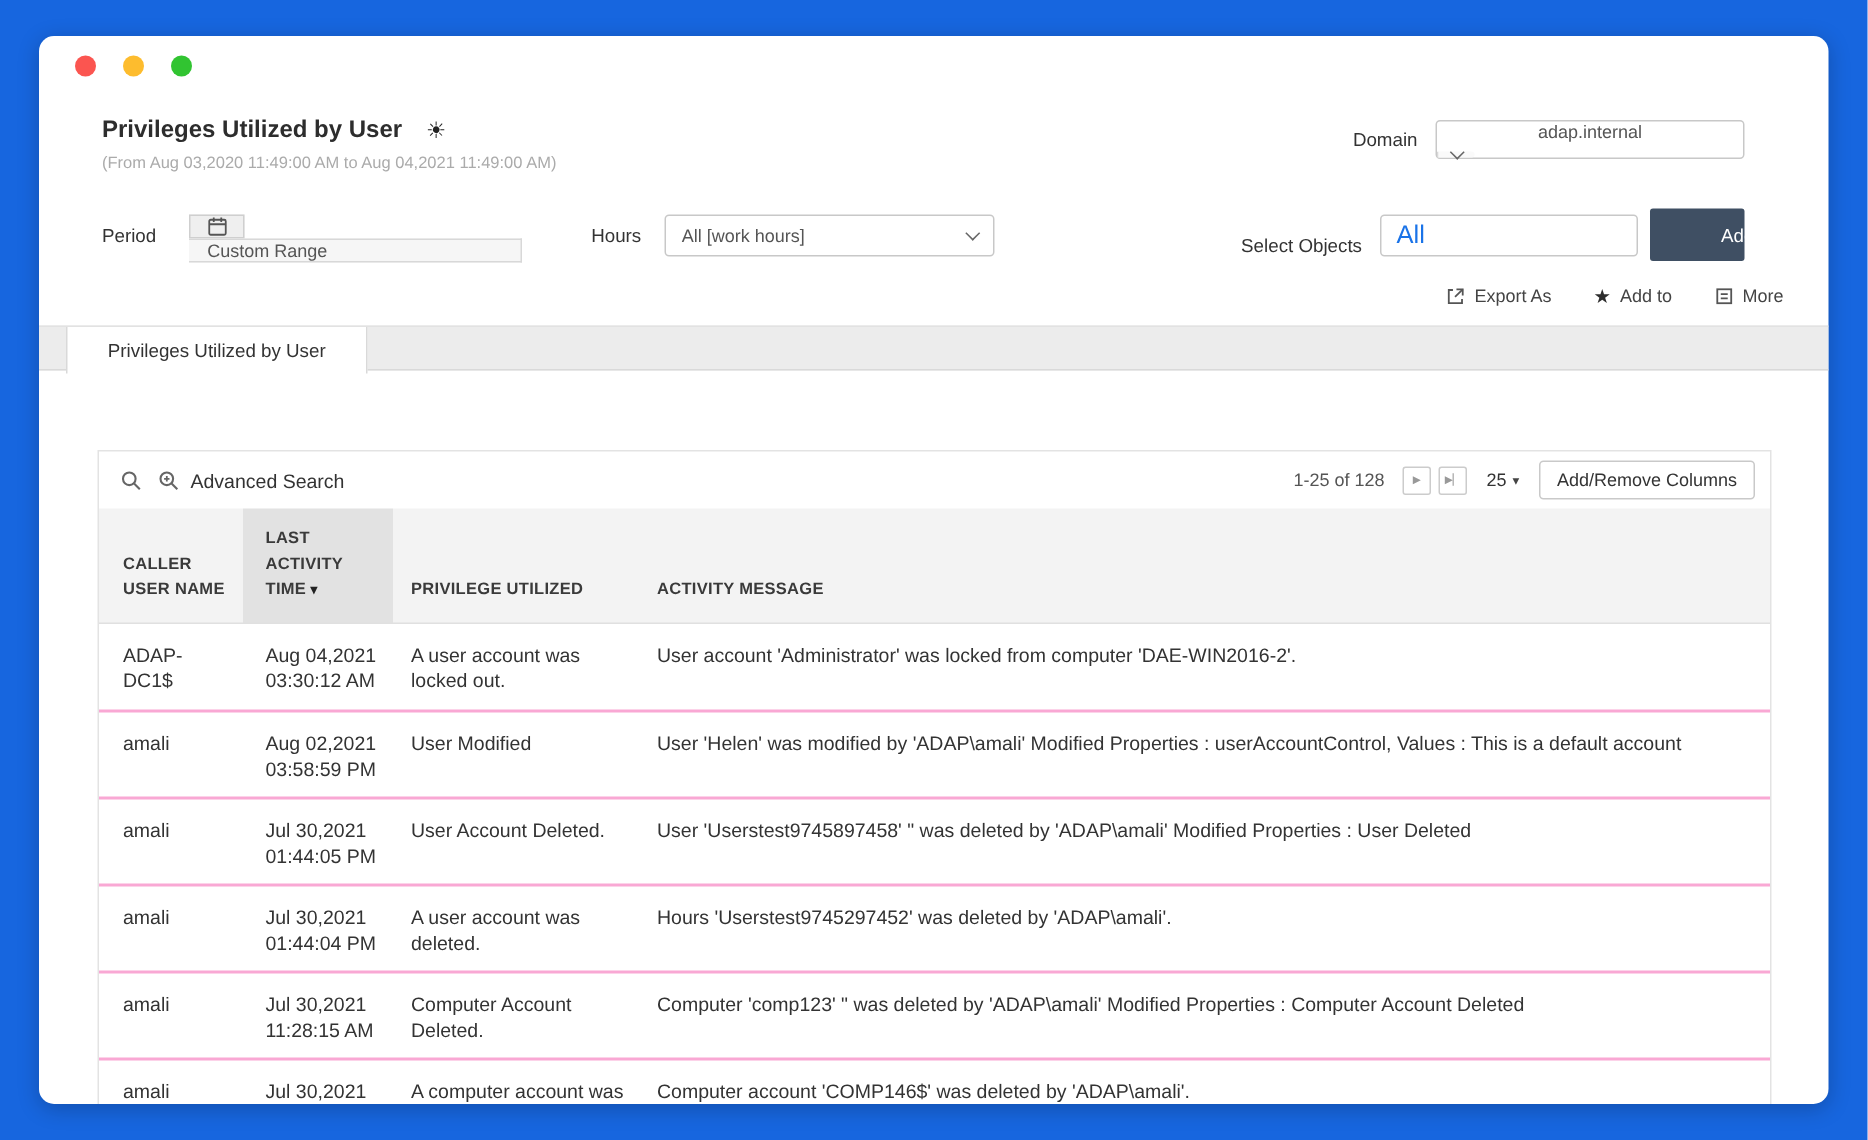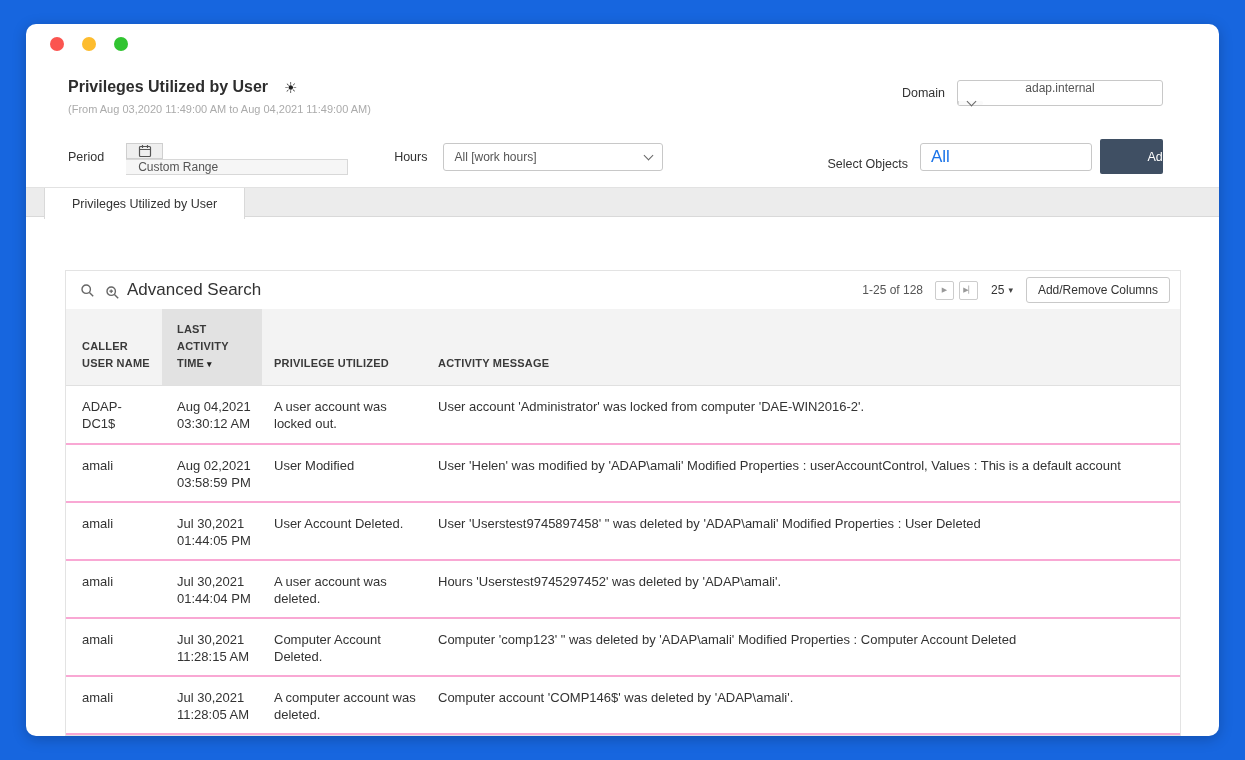--- a/index.html
+++ b/index.html
@@ -50,21 +50,21 @@
   .actions-row { display: flex; justify-content: flex-end; align-items: center; gap: 28px; padding: 16px 30px 0 0; }
   .action { display: flex; align-items: center; gap: 6px; font-size: 12px; color: #444; cursor: pointer; background: none; border: none; font-family: inherit; }
   .star-glyph { font-size: 13px; color: #2d2d2d; line-height: 1; }
 
   .tabstrip { margin-top: 13px; height: 30px; background: #ececec; border-top: 1px solid #e2e2e2; border-bottom: 1px solid #d9d9d9; position: relative; }
   .tab { position: absolute; left: 18px; top: 0; height: 31px; width: 201px; background: #fff; border-left: 1px solid #d9d9d9; border-right: 1px solid #d9d9d9; display: flex; align-items: center; justify-content: center; font-size: 12.5px; color: #333; cursor: pointer; z-index: 2; }
 
   .card { margin: 53px 38px 0 39px; border: 1px solid #e3e3e3; background: #fff; }
   .toolbar { height: 38px; display: flex; align-items: center; padding: 0 10px; }
   .icon-btn { background: none; border: none; display: flex; align-items: center; cursor: pointer; padding: 4px; }
-  .adv-search { display: flex; align-items: flex-end; gap: 7px; margin-left: 6px; font-size: 17px; color: #333; cursor: pointer; background: none; border: none; font-family: inherit; }
+  .adv-search { display: flex; align-items: center; gap: 7px; margin-left: 6px; font-size: 13px; color: #333; cursor: pointer; background: none; border: none; font-family: inherit; }
   .range-text { font-size: 12px; color: #555; margin-right: 12px; }
   .page-btn { width: 19px; height: 19px; border: 1px solid #ccc; background: #fff; border-radius: 2px; display: flex; align-items: center; justify-content: center; font-size: 7px; color: #999; cursor: pointer; margin-right: 5px; padding: 0; }
   .page-size { display: flex; align-items: center; gap: 4px; font-size: 12px; color: #333; margin: 0 13px 0 8px; cursor: pointer; background: none; border: none; font-family: inherit; }
   .caret { font-size: 9px; color: #444; }
   .cols-btn { height: 26px; border: 1px solid #c9c9c9; background: #fff; border-radius: 3px; padding: 0 11px; font-size: 12px; color: #333; cursor: pointer; font-family: inherit; }
 
   table.grid { width: 100%; border-collapse: collapse; table-layout: fixed; }
   col.c1 { width: 96px; } col.c2 { width: 100px; } col.c3 { width: 162px; }
   .grid th { background: #f3f3f3; text-align: left; vertical-align: bottom; padding: 12px 10px 13px 16px; font-size: 11px; font-weight: bold; color: #3a3a3a; line-height: 1.55; letter-spacing: .2px; border-bottom: 1px solid #e0e0e0; cursor: pointer; }
   .grid th.sorted { background: #e2e2e2; }
@@ -133,20 +133,41 @@
     <button class="add-btn">
       <svg width="14" height="12" viewBox="0 0 14 12">
         <circle cx="5" cy="3.2" r="2.4" fill="#fff"></circle>
         <path d="M0.8 11 C0.8 7.8 3 6.6 5 6.6 C7 6.6 9.2 7.8 9.2 11 Z" fill="#fff"></path>
         <path d="M11.5 4.2 v4 M9.5 6.2 h4" stroke="#fff" stroke-width="1.4"></path>
       </svg>
       <span>Add</span>
     </button>
   </div>
 
+  <div class="actions-row">
+    <button class="action">
+      <svg width="13" height="13" viewBox="0 0 14 14" fill="none" stroke="#555" stroke-width="1.3">
+        <path d="M5 2.5 H2 V12 H11.5 V9"></path>
+        <path d="M7.5 2 H12 V6.5"></path>
+        <path d="M12 2 L6.5 7.5"></path>
+      </svg>
+      <span>Export As</span>
+    </button>
+    <button class="action">
+      <span class="star-glyph">★</span>
+      <span>Add to</span>
+    </button>
+    <button class="action">
+      <svg width="13" height="13" viewBox="0 0 14 14" fill="none" stroke="#555" stroke-width="1.3">
+        <rect x="2" y="2" width="10" height="10"></rect>
+        <path d="M4.5 5.5 h5 M4.5 8.5 h5"></path>
+      </svg>
+      <span>More</span>
+    </button>
+  </div>
 
   <div class="tabstrip">
     <div class="tab">
       <span>Privileges Utilized by User</span>
     </div>
   </div>
 
   <div class="card">
 
     <div class="toolbar">

